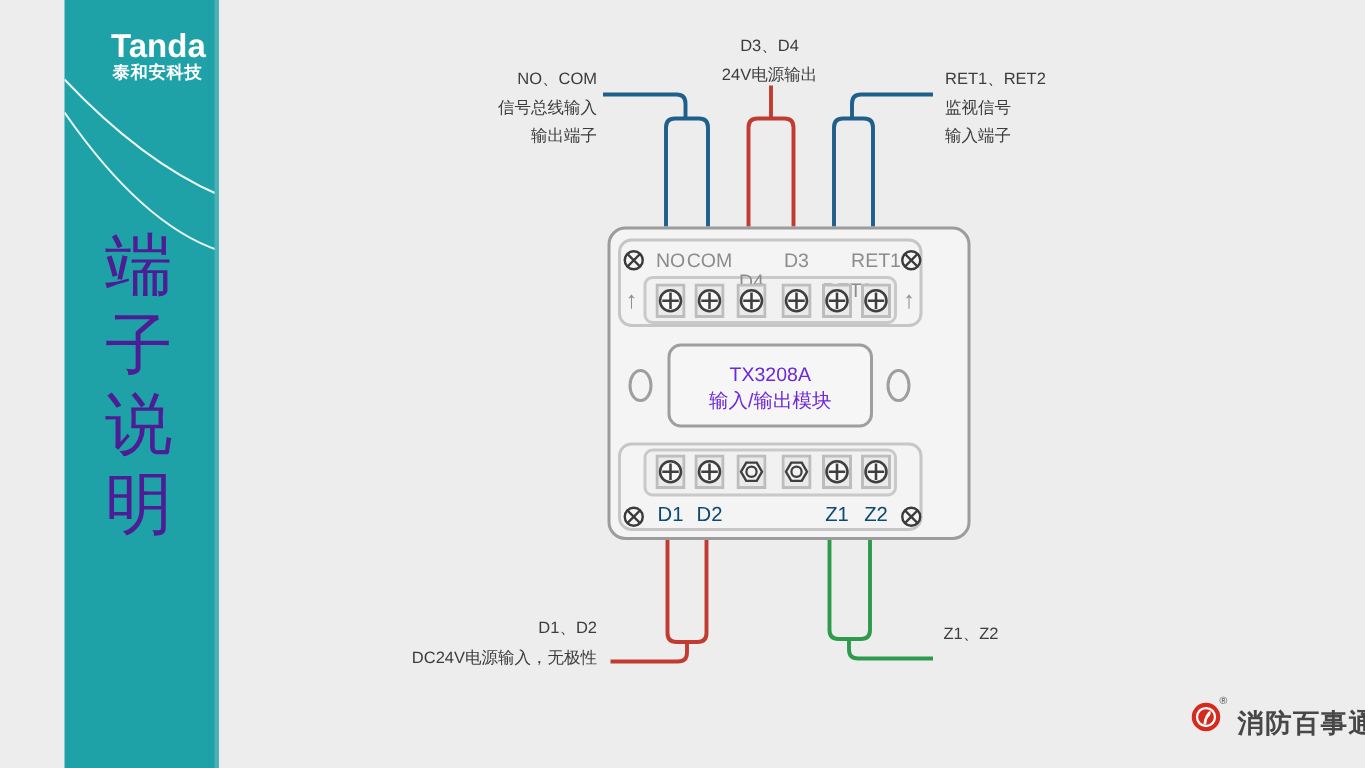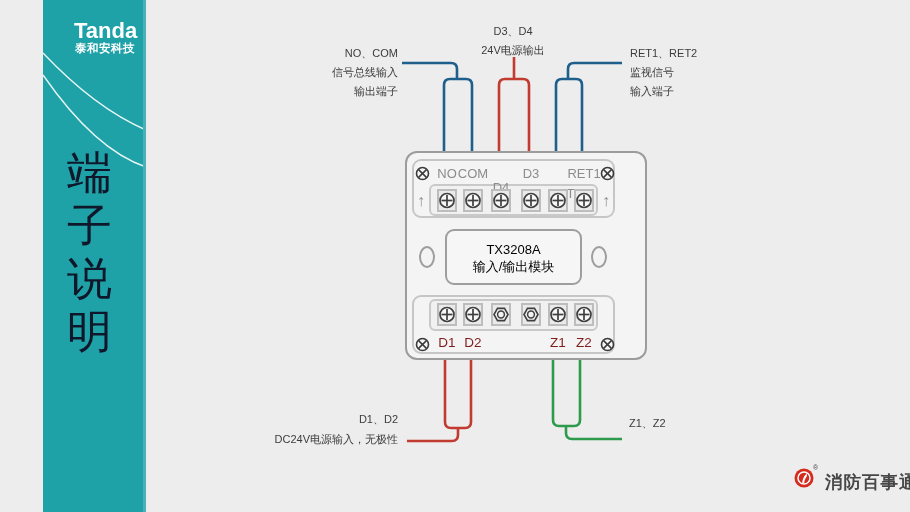--- a/index.html
+++ b/index.html
@@ -11,22 +11,22 @@
     -webkit-font-smoothing:antialiased;
   }
   
   .sidebar { position:absolute; left:0; top:0; width:103px; height:512px; background:#1FA2A7;margin-left:43px; }
   .sidebar-edge { position:absolute; left:100px; top:0; width:3px; height:512px; background:#4AB2B7; }
   .arcs { position:absolute; left:0; top:0; }
   .logo-en { position:absolute; left:31px; top:18px; font-size:22px; font-weight:bold; color:#fff; letter-spacing:0px; }
   .logo-cn { position:absolute; left:32px; top:41px; font-size:11.5px; font-weight:bold; color:#fff; letter-spacing:0.5px; white-space:nowrap; }
   .vtitle {
     position:absolute; left:24px; top:150px; width:48px;
-    font-size:45px; line-height:53px; color:#0f172a; text-align:left;
-    word-break:break-all; font-weight:500;font-family:Liberation Mono, monospace;
+    font-size:45px; line-height:53px; color:#4c1d95; text-align:right;
+    word-break:break-all; font-weight:500;
   }
   
   .anno { position:absolute; font-size:11px; line-height:18.8px; color:#3C3C3C; white-space:nowrap; }
   .anno.right { text-align:right; }
   .anno.center { text-align:center; }
   .anno-top-left   { right:512px; top:44px; }
   .anno-top-mid    { left:453px; top:22px; width:120px; }
   .anno-top-right  { left:630px; top:44px; }
   .anno-bot-left   { right:512px; top:410px; line-height:19.5px; }
   .anno-bot-right  { left:629px; top:414px; line-height:19.5px; }
@@ -37,28 +37,28 @@
   }
   .panel { position:absolute; left:5px; width:203px; height:59px; border:2px solid #C6C6C6; border-radius:9px; }
   .panel-top { top:6px; }
   .panel-bot { top:142px; }
   .tblock { position:absolute; left:22px; width:169px; height:32px; border:2px solid #C9C9C9; border-radius:6px; background:#F1F1F1; }
   .tblock-top { top:31px; }
   .tblock-bot { top:146px; }
   .screw { position:absolute; width:20px; height:23px; }
   .screw svg { display:block; }
   .tlabel { position:absolute; top:13px; font-size:13px; color:#8C8C8C; transform:translateX(-50%); white-space:nowrap; }
-  .blabel { position:absolute; top:182px; font-size:13.5px; color:#7f1d1d; transform:translateX(-50%); white-space:nowrap; }
+  .blabel { position:absolute; top:182px; font-size:13.5px; color:#0c4a6e; transform:translateX(-50%); white-space:nowrap; }
   .cscrew { position:absolute; width:15px; height:15px; }
   .uparrow { position:absolute; top:39px; font-size:16px; color:#8F8F8F; }
   .model-box {
     position:absolute; left:38px; top:76px; width:137px; height:56px;
     border:2px solid #9E9E9E; border-radius:9px; background:#F6F6F6;
     text-align:center; padding-top:10px;
-    font-size:13px; line-height:17px; color:#000000;
+    font-size:13px; line-height:17px; color:#6d28d9;
   }
   .oval { position:absolute; top:93px; width:16px; height:22px; border:2px solid #9E9E9E; border-radius:50%; }
   .oval-l { left:12px; }
   .oval-r { left:184px; }
   
   .wires { position:absolute; left:0; top:0; pointer-events:none; }
   
   .brand { position:absolute; left:793px; top:467px; }
   .brand-mark { position:absolute; left:813px; top:464px; font-size:7px; color:#4A4A4A; }
   .brand-text { position:absolute; left:825px; top:470px; font-size:17.5px; font-weight:bold; color:#474747; letter-spacing:1px; white-space:nowrap; }

